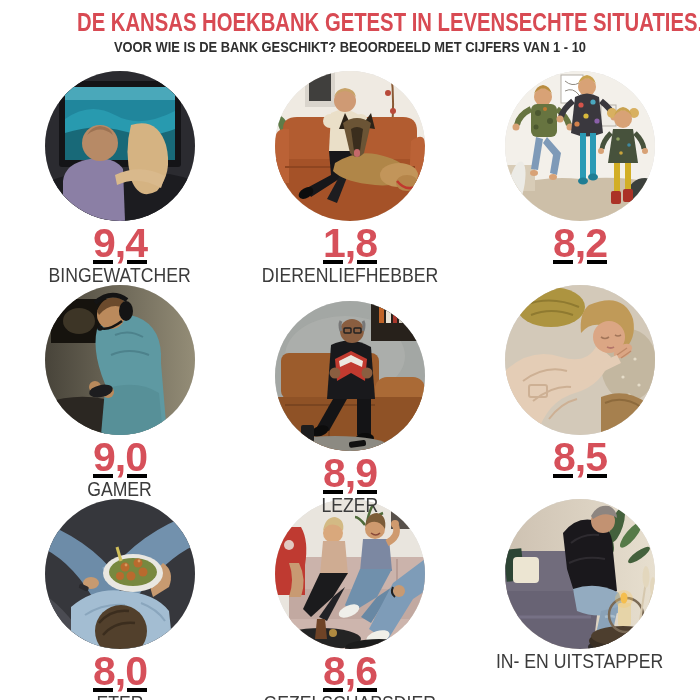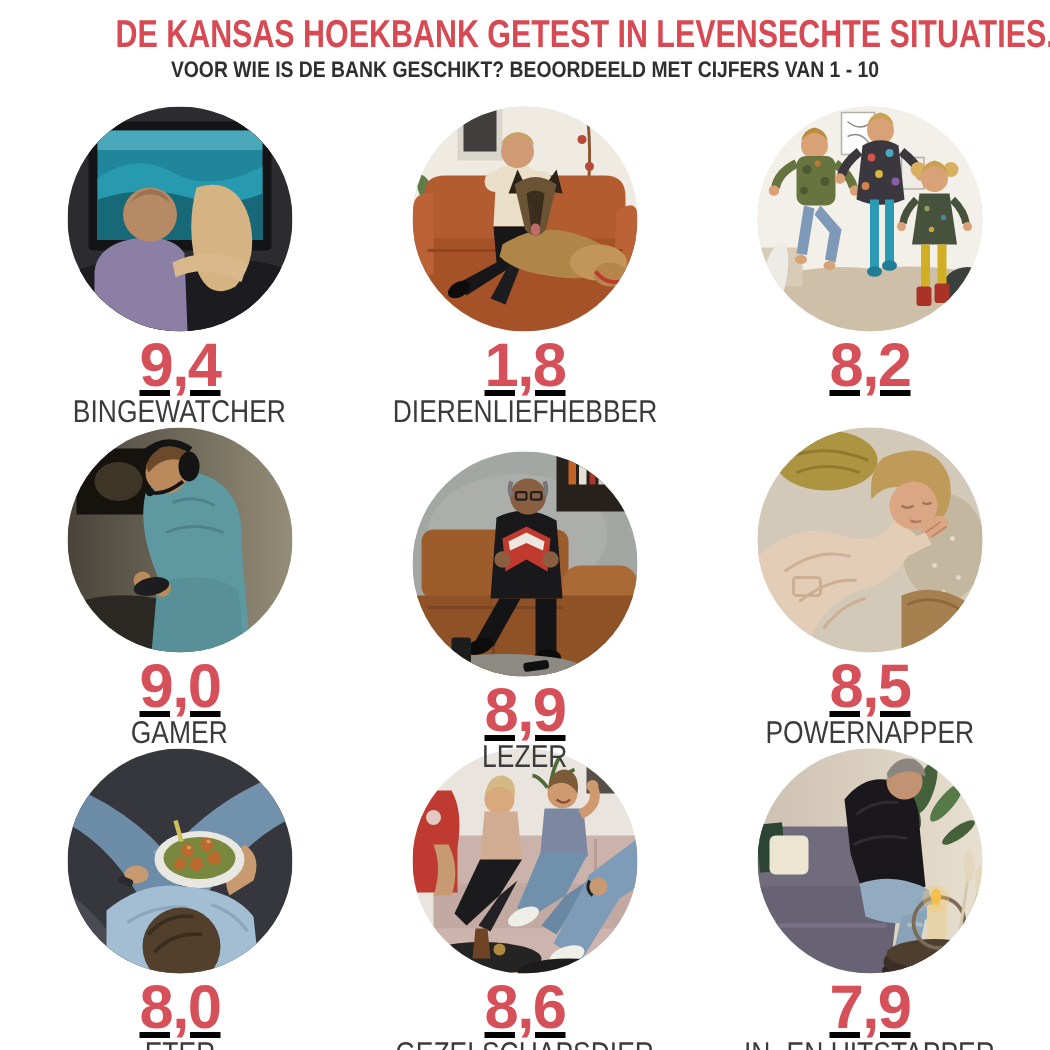--- a/index.html
+++ b/index.html
@@ -270,21 +270,20 @@
           <path d="M84 20 Q118 6 128 34 Q132 54 118 66 Q112 42 96 40 Q84 38 76 48 Q74 28 84 20 Z" fill="#c09a58"></path>
           <circle cx="104" cy="52" r="16" fill="#dba684"></circle>
           <path d="M96 52 q4 3 8 0 M110 50 q3 2 6 0" stroke="#a3765a" stroke-width="1.6" fill="none"></path>
           <path d="M102 62 q4 2 7 0" stroke="#b5766a" stroke-width="1.8" fill="none"></path>
           <ellipse cx="118" cy="66" rx="10" ry="6" fill="#dba684" transform="rotate(-30 118 66)"></ellipse>
           <path d="M112 70 l10 -7 M116 73 l10 -7" stroke="#c08a68" stroke-width="1.4"></path>
           <path d="M72 86 Q94 78 112 70 L116 78 Q96 88 78 96 Z" fill="#e4cdb6"></path>
         </svg>
       </div>
       <div class="score">8,5</div>
-      <div class="label"><span>POWERNAPPER</span></div>
     </figure>
 
     <figure class="cell" style="margin:0">
       <div class="photo">
         <svg viewBox="0 0 150 150">
           <rect width="150" height="150" fill="#36373c"></rect>
           <path d="M0 150 V96 Q24 112 46 150 Z" fill="#4a4b52"></path>
           <path d="M150 14 Q96 32 62 76 L92 98 Q120 60 150 46 Z" fill="#7291ad"></path>
           <path d="M4 26 Q52 46 80 88 L52 106 Q30 66 0 50 Z" fill="#6d8ca8"></path>
           <path d="M58 70 Q70 62 82 70" stroke="#8aa6c0" stroke-width="3" fill="none"></path>
@@ -386,18 +385,17 @@
           <ellipse cx="118" cy="137" rx="32" ry="10" fill="#4d3e2e"></ellipse>
           <circle cx="121" cy="116" r="17" fill="none" stroke="#7a6a56" stroke-width="2.5"></circle>
           <rect x="113" y="104" width="13" height="23" rx="2" fill="#e6d4a8"></rect>
           <ellipse cx="119" cy="99" rx="3.5" ry="5.5" fill="#f5b83e"></ellipse>
           <circle cx="119" cy="100" r="9" fill="#f5c96a" opacity="0.35"></circle>
           <path d="M134 128 L141 82 M138 130 L148 92" stroke="#d6c8ae" stroke-width="2"></path>
           <ellipse cx="141" cy="78" rx="3.5" ry="11" fill="#e3d7bd"></ellipse>
           <ellipse cx="148" cy="88" rx="3" ry="10" fill="#e3d7bd"></ellipse>
         </svg>
       </div>
-      <div class="score">7,9</div>
       <div class="label"><span>IN- EN UITSTAPPER</span></div>
     </figure>
 
   </div>
 </div>
 
 </body></html>

